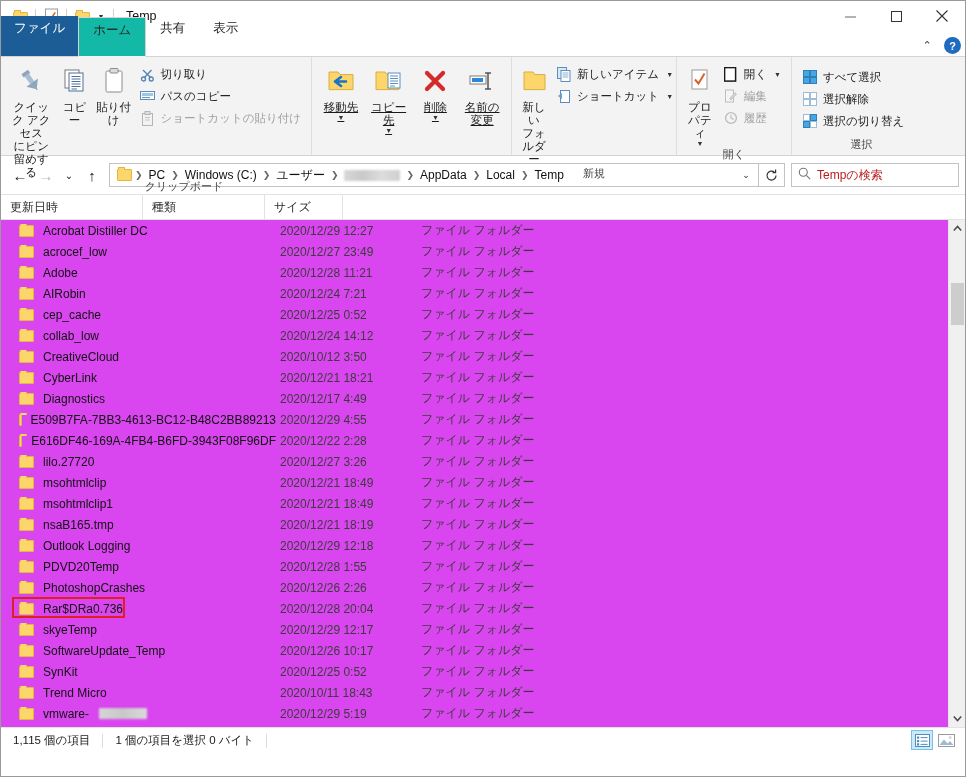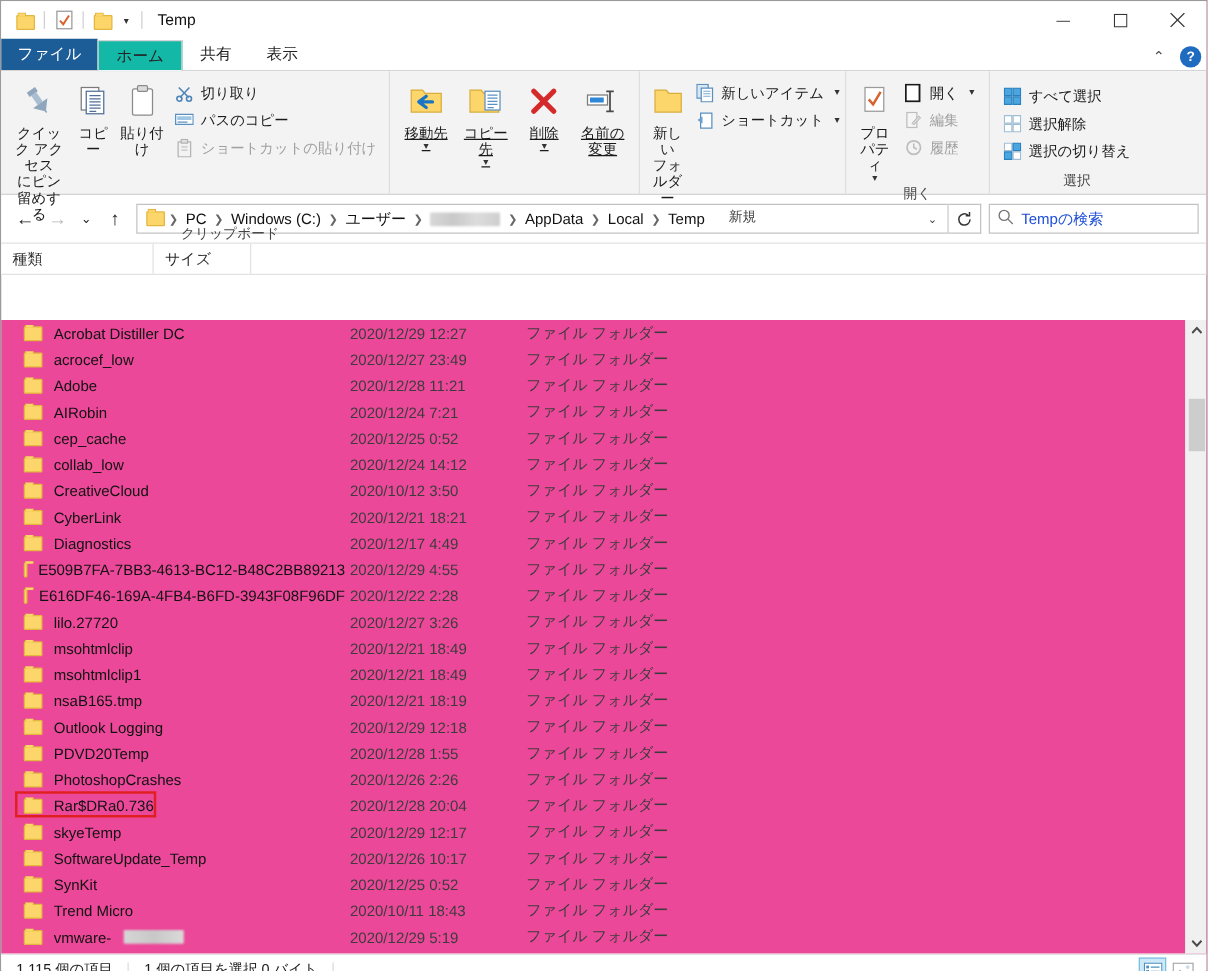--- a/index.html
+++ b/index.html
@@ -106,21 +106,21 @@
   
   .tabstrip {
     position: relative;
     height: 25px;
     background: #ffffff;
     display: flex;
     align-items: flex-end;
     border-bottom: 1px solid #d4d4d4;
   }
   .tab {
-    height: 25px;
+    height: 40px;
     line-height: 25px;
     padding: 0 14px;
     font-size: 12.5px;
     color: #222;
     box-sizing: border-box;
   }
   .tab.file {
     background: #1c5c97;
     color: #ffffff;
     padding: 0 13px;
@@ -320,21 +320,21 @@
     height: 24px;
     border: 1px solid #c3c3c3;
     background: #ffffff;
     display: flex;
     align-items: center;
     gap: 6px;
     padding: 0 6px;
     box-sizing: border-box;
     margin-left: 6px;
   }
-  .search-ph { color: #1d4ed8; font-size: 12px; }
+  .search-ph { color: #b91c1c; font-size: 12px; }
 
   
   .colheader {
     position: relative;
     height: 24px;
     background: #ffffff;
     border-top: 1px solid #e2e2e2;
     border-bottom: 1px solid #e2e2e2;
     display: flex;
     align-items: center;
@@ -357,23 +357,22 @@
     top: 1px;
     font-size: 9px;
     color: #b0b0b0;
     line-height: 10px;
   }
 
   
   .listwrap {
     position: relative;
     height: 507px;
-    background: #ec4899;
+    background: #d946ef;
     overflow: hidden;
-    margin-top: 36px;
   }
   .filelist { position: relative; }
   .row {
     height: 21px;
     display: flex;
     align-items: center;
     font-size: 12px;
     color: #111;
     position: relative;
   }
@@ -858,20 +857,21 @@
         <svg width="13" height="13" viewBox="0 0 13 13" aria-hidden="true">
           <circle cx="5.3" cy="5.3" r="4" fill="none" stroke="#777" stroke-width="1.1"></circle>
           <line x1="8.3" y1="8.3" x2="12.2" y2="12.2" stroke="#777" stroke-width="1.1"></line>
         </svg>
       </span>
       <span class="search-ph">Tempの検索</span>
     </div>
   </div>
 
   <div class="colheader">
+    <div class="ch" style="width:142px;">更新日時</div>
     <div class="ch" style="width:122px;">種類</div>
     <div class="ch" style="width:78px;">サイズ</div>
     <div class="ch" style="flex:1; border-right:none;"></div>
   </div>
 
   <div class="listwrap">
     <div class="filelist" id="filelist">
         <div class="row">
           <div class="cell-name">
             <span class="folder"></span>

